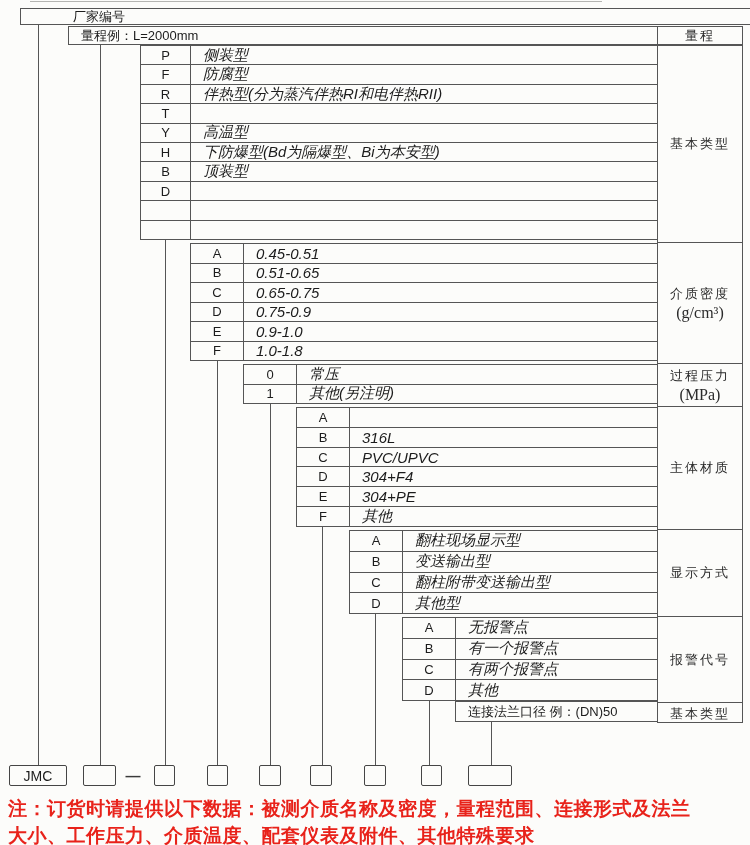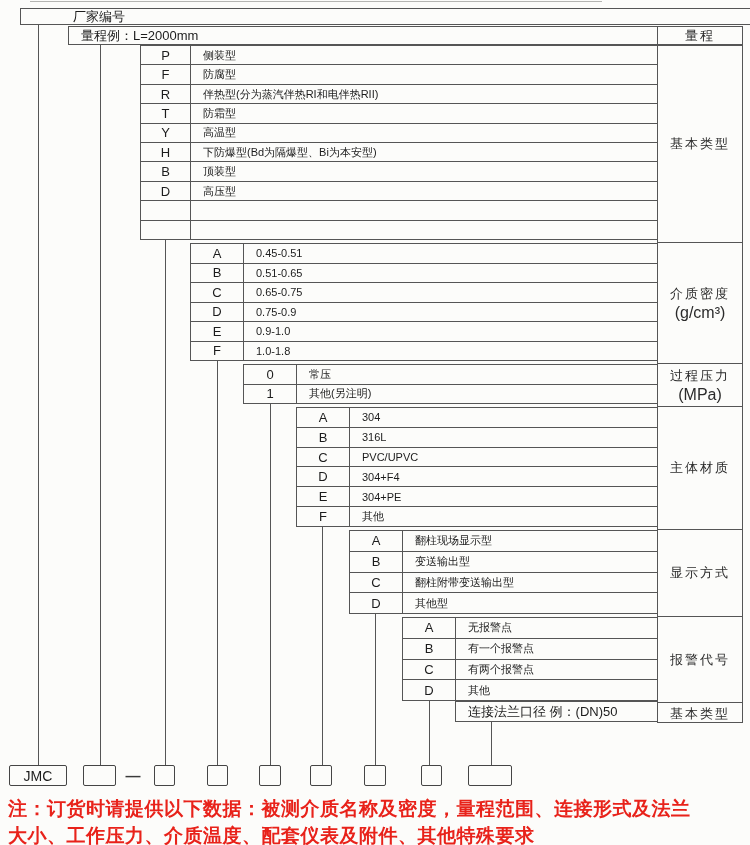--- a/index.html
+++ b/index.html
@@ -23,29 +23,29 @@
   .block{
     position:absolute;border:1px solid #555;box-sizing:border-box;
     display:flex;flex-direction:column;
   }
   .trow{flex:1;display:flex;border-bottom:1px solid #555;min-height:0;}
   .trow:last-child{border-bottom:none;}
   .code{
     flex:0 0 auto;border-right:1px solid #555;display:flex;align-items:center;
     justify-content:center;font-size:13px;box-sizing:border-box;
   }
-  .desc{flex:1;display:flex;align-items:center;padding-left:12px;font-size:11px;overflow:hidden;white-space:nowrap;}
+  .desc{flex:1;display:flex;align-items:center;padding-left:12px;font-size:15px;overflow:hidden;white-space:nowrap;font-style:italic;}
   .catcol{
     position:absolute;left:657px;top:26px;width:86px;height:697px;
     border:1px solid #555;box-sizing:border-box;
   }
   .catcell{
     position:absolute;left:0;width:100%;box-sizing:border-box;
     display:flex;flex-direction:column;align-items:center;justify-content:center;
-    font-family:Liberation Sans, sans-serif;font-size:13px;
+    font-family:Liberation Serif, serif;font-size:13px;
     letter-spacing:2px;color:#2b2b2b;text-align:right;
   }
   .catcell .sub{letter-spacing:0;font-size:16px;margin-top:1px;}
   .vline{position:absolute;width:1px;background:#555;}
   .mbox{
     position:absolute;top:765px;height:21px;border:1.5px solid #454545;
     border-radius:2px;box-sizing:border-box;background:transparent;
     display:flex;align-items:center;justify-content:center;
     font-size:14px;font-weight:400;color:#1c1c1c;
   }
@@ -122,37 +122,35 @@
       <div class="trow">
         <div class="code" style="width: 50px;">F</div>
         <div class="desc">防腐型</div>
       </div>
       <div class="trow">
         <div class="code" style="width: 50px;">R</div>
         <div class="desc">伴热型(分为蒸汽伴热RI和电伴热RII)</div>
       </div>
       <div class="trow">
         <div class="code" style="width: 50px;">T</div>
-        <div class="desc">防霜型</div>
       </div>
       <div class="trow">
         <div class="code" style="width: 50px;">Y</div>
         <div class="desc">高温型</div>
       </div>
       <div class="trow">
         <div class="code" style="width: 50px;">H</div>
         <div class="desc">下防爆型(Bd为隔爆型、Bi为本安型)</div>
       </div>
       <div class="trow">
         <div class="code" style="width: 50px;">B</div>
         <div class="desc">顶装型</div>
       </div>
       <div class="trow">
         <div class="code" style="width: 50px;">D</div>
-        <div class="desc">高压型</div>
       </div>
       <div class="trow">
         <div class="code" style="width: 50px;"></div>
         <div class="desc"></div>
       </div>
       <div class="trow">
         <div class="code" style="width: 50px;"></div>
         <div class="desc"></div>
       </div>
     </div>
@@ -188,21 +186,20 @@
         <div class="desc">常压</div>
       </div>
       <div class="trow">
         <div class="code" style="width: 53px;">1</div>
         <div class="desc">其他(另注明)</div>
       </div>
     </div>
     <div class="block" style="left: 296px; top: 407px; width: 362px; height: 120px;">
       <div class="trow">
         <div class="code" style="width: 53px;">A</div>
-        <div class="desc">304</div>
       </div>
       <div class="trow">
         <div class="code" style="width: 53px;">B</div>
         <div class="desc">316L</div>
       </div>
       <div class="trow">
         <div class="code" style="width: 53px;">C</div>
         <div class="desc">PVC/UPVC</div>
       </div>
       <div class="trow">

